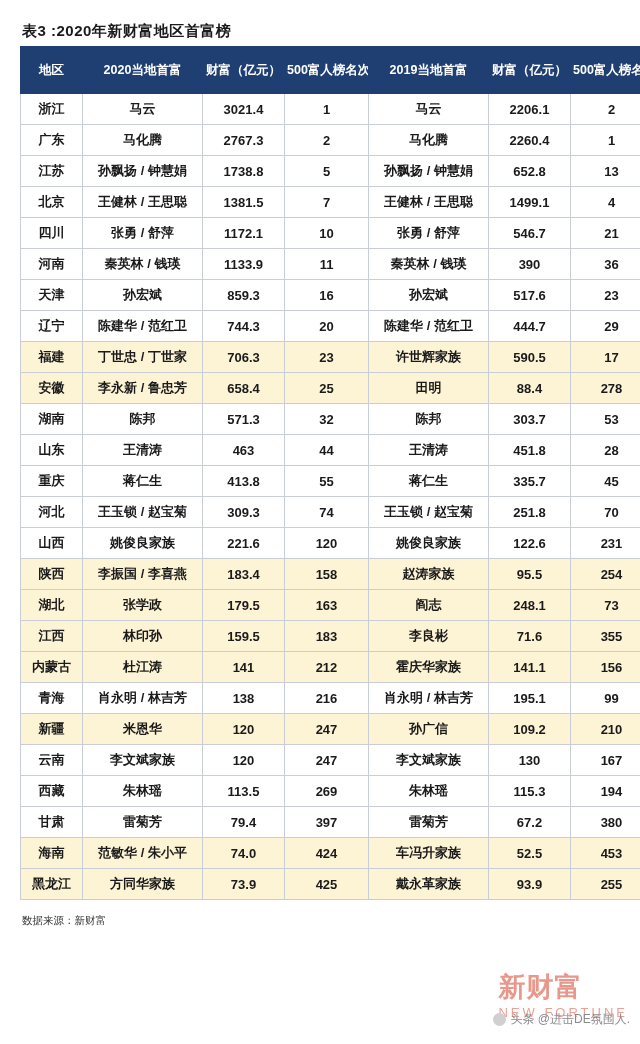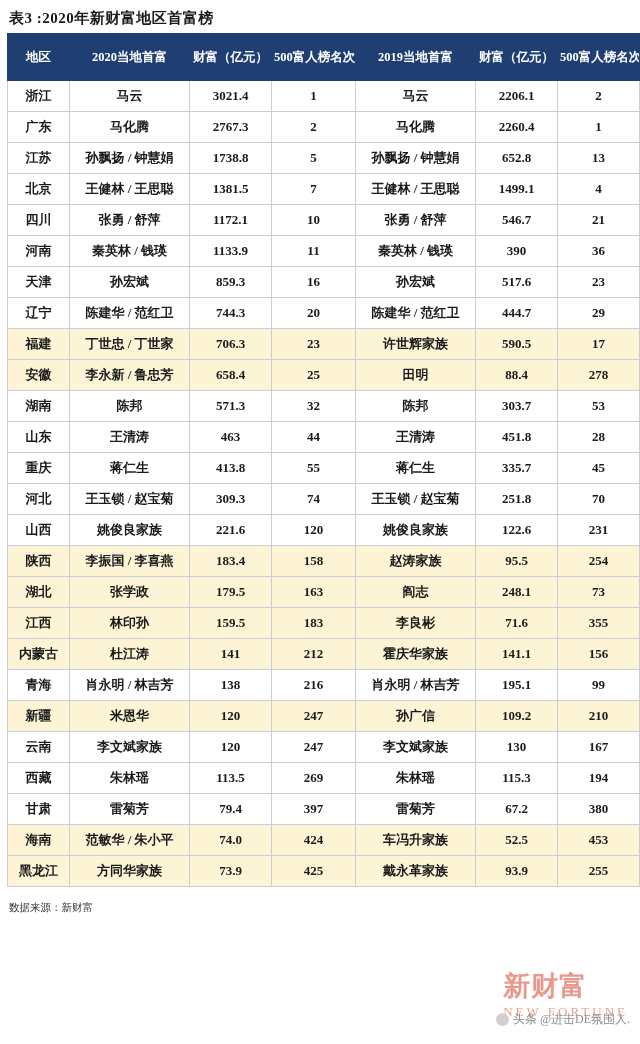--- a/index.html
+++ b/index.html
@@ -13,22 +13,21 @@
     font-family: "Liberation Sans", "DejaVu Sans", sans-serif;
     color: #1a1a1a;
     position: relative;
     overflow: hidden;
   }
   .page {
     width: 636px;
     height: 1044px;
     position: relative;
     box-sizing: border-box;
-    padding: 3px;
-    font-family: Liberation Serif, serif;
+    padding: 16px;
   }
   .title {
     font-size: 15px;
     font-weight: bold;
     color: #1a1a1a;
     padding: 6px 0 5px 6px;
     letter-spacing: 0.5px;
   }
   table.rank {
     border-collapse: collapse;

